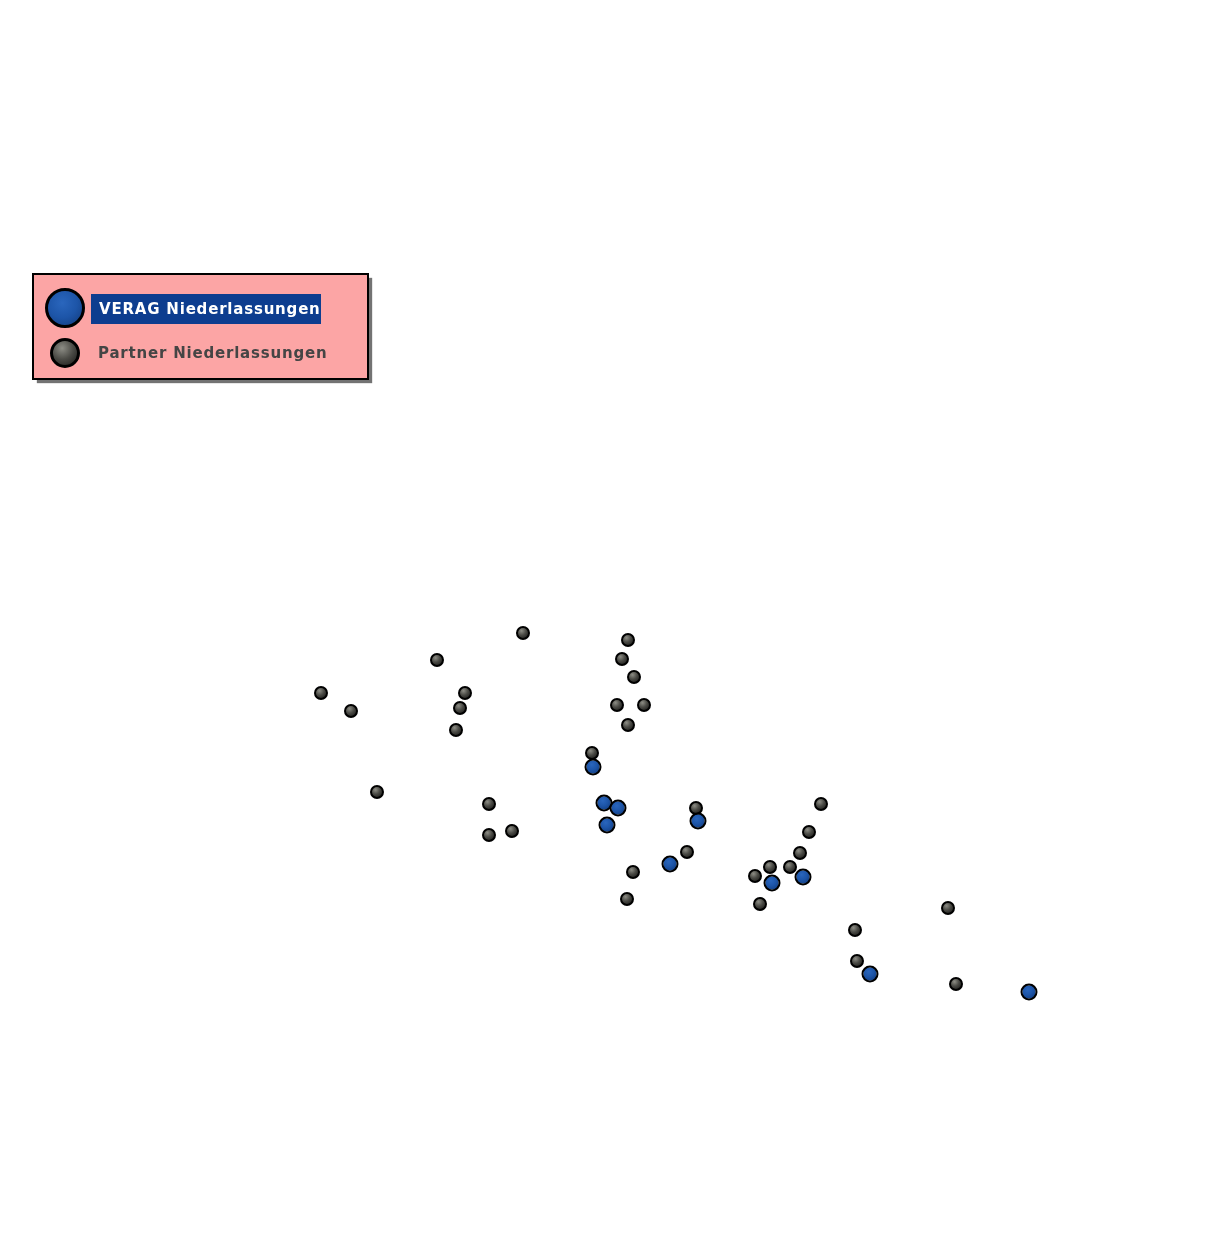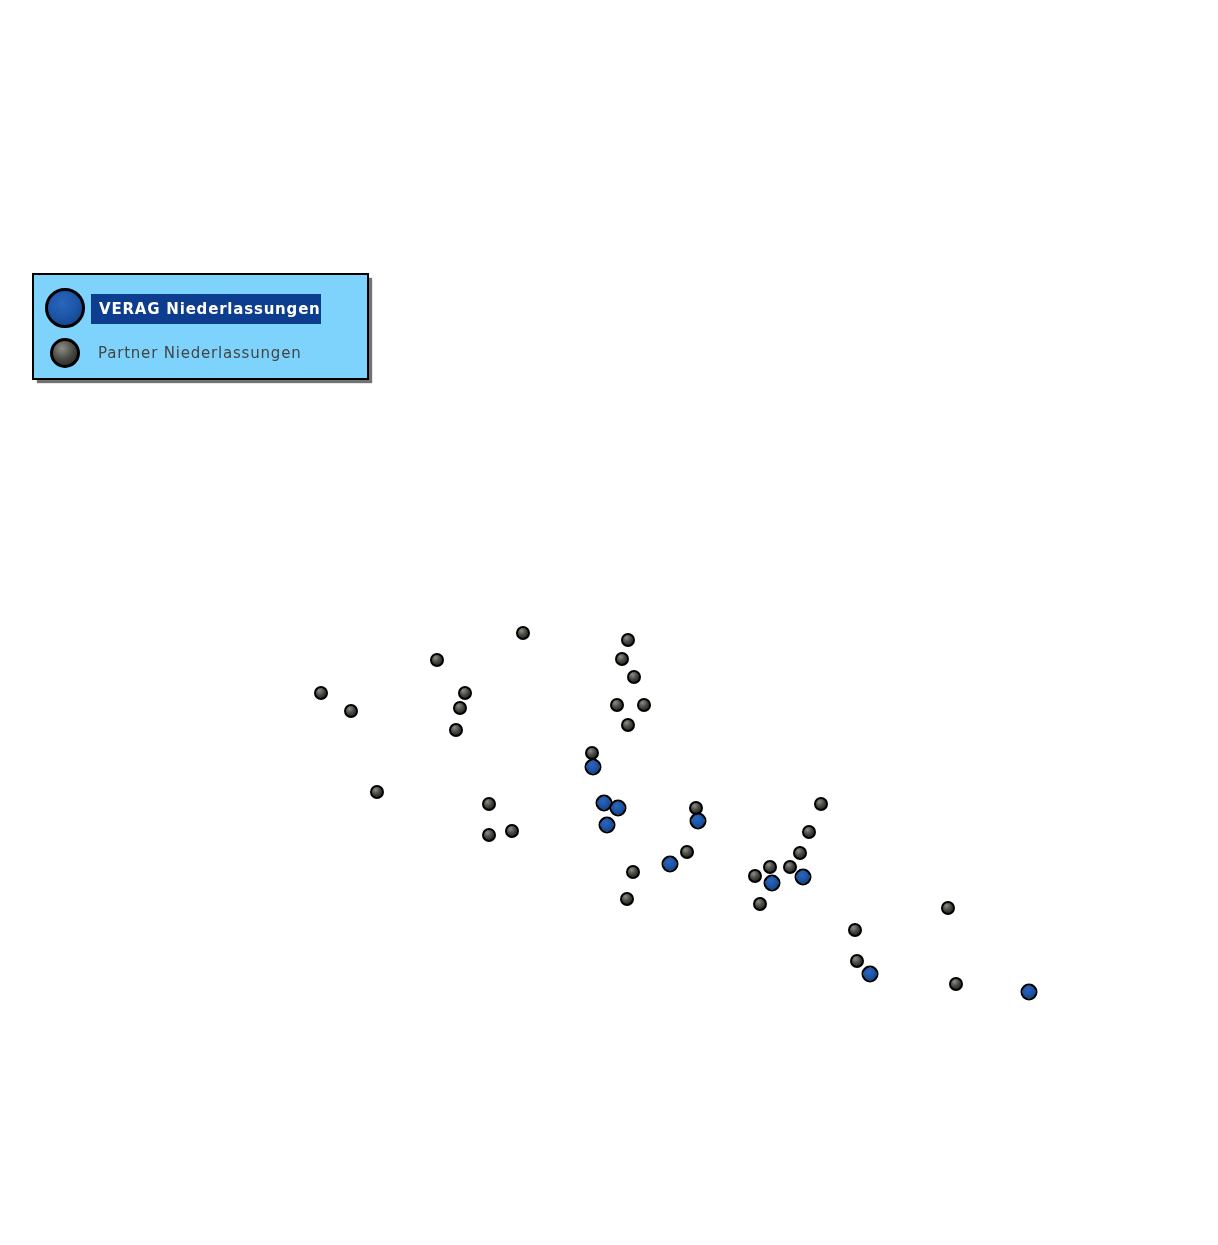--- a/index.html
+++ b/index.html
@@ -45,21 +45,21 @@
   }
 
   
   .legend {
     position: absolute;
     left: 32px;
     top: 273px;
     width: 337px;
     height: 107px;
     box-sizing: border-box;
-    background: #7dd3fc;
+    background: #fca5a5;
     border: 2px solid #000000;
     box-shadow: 4px 4px 1px -1px rgba(0,0,0,0.55);
     z-index: 10;
   }
   .legend-circle {
     position: absolute;
     border-radius: 50%;
     box-sizing: border-box;
     border: 3px solid #000000;
   }
@@ -93,21 +93,21 @@
     letter-spacing: 0.8px;
     white-space: nowrap;
   }
   .legend-partner-label {
     position: absolute;
     left: 64px; top: 63px;
     height: 30px;
     line-height: 30px;
     color: var(--partner-label-text, #454545);
     font-size: 15px;
-    font-weight: normal;
+    font-weight: bold;
     letter-spacing: 0.8px;
     white-space: nowrap;
   }
 </style>
 </head>
 <body>
 
 <div class="stage">
 
   <div class="marker-layer">

